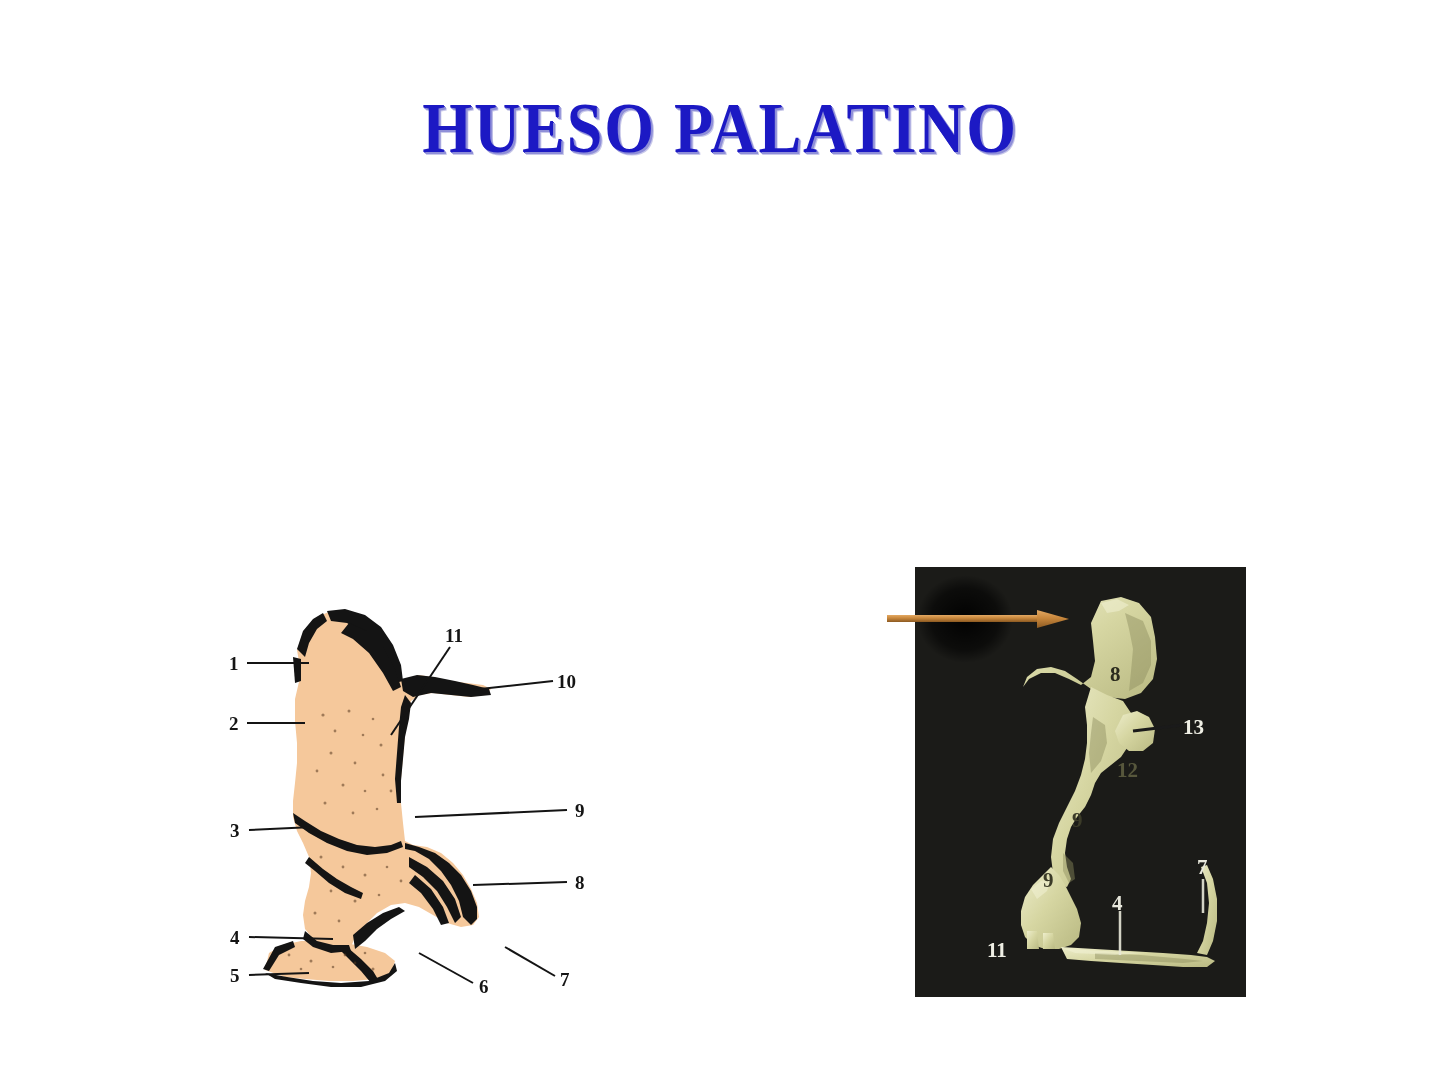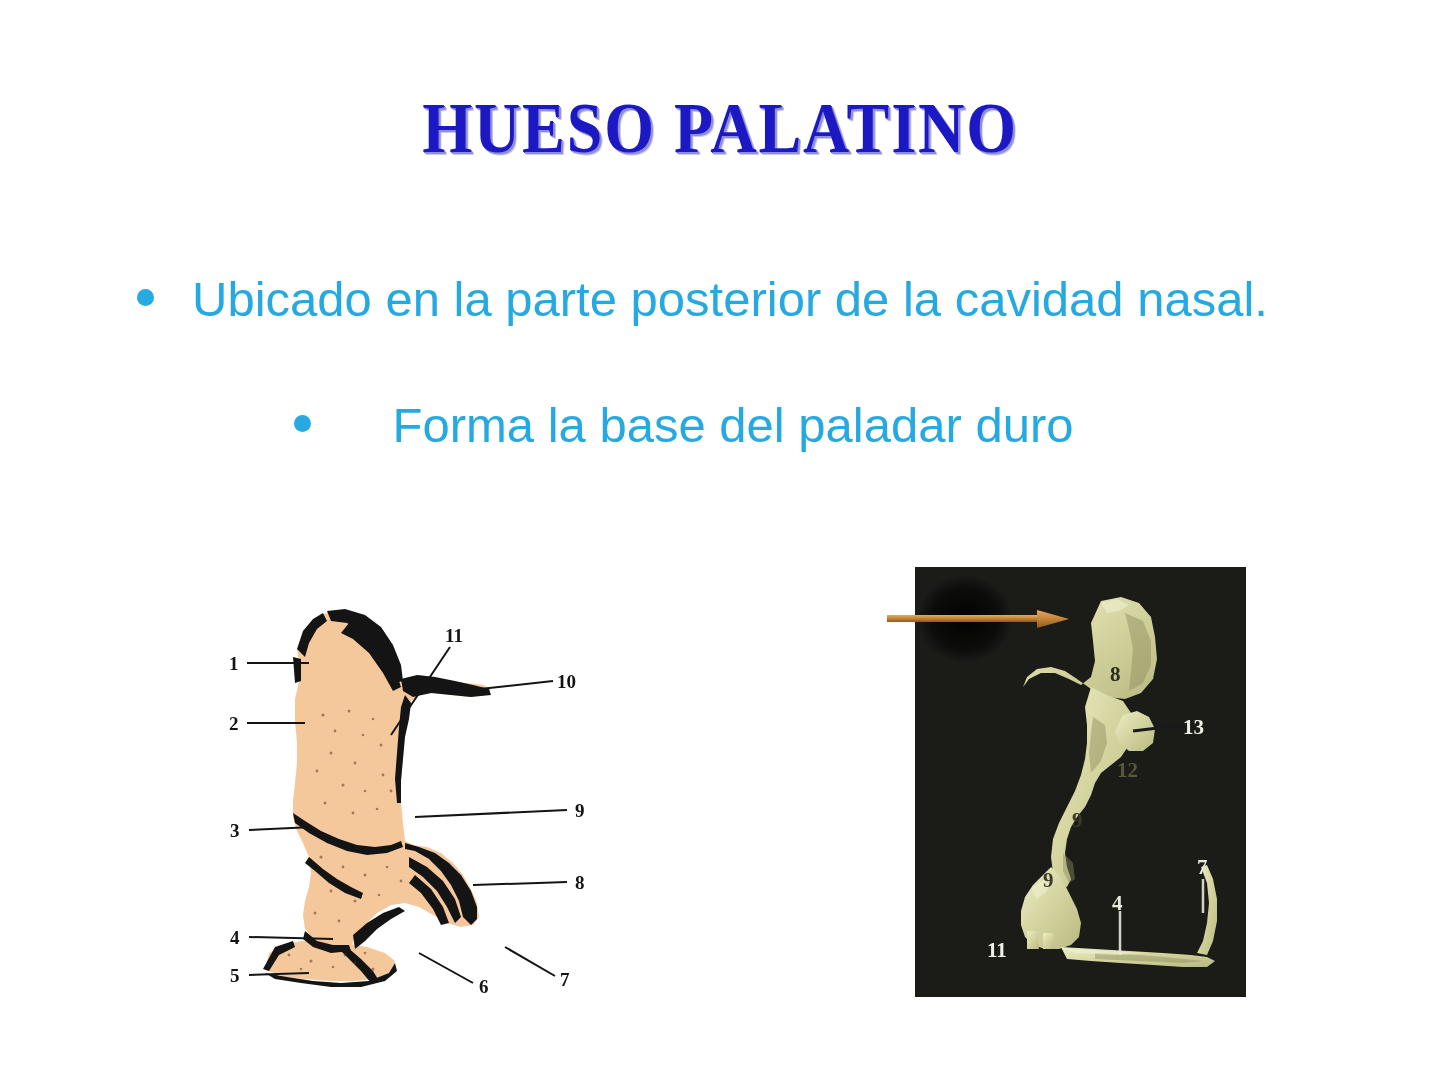--- a/index.html
+++ b/index.html
@@ -130,33 +130,20 @@
 </style>
 </head>
 <body>
 
 <div class="slide">
 
   <div class="title-block">
     <span class="title-text">HUESO PALATINO</span>
   </div>
 
-  <div class="bullets">
-
-    <div class="bullet-row first">
-      <span class="bullet-dot"></span>
-      <div class="bullet-text">Ubicado en la parte posterior de la cavidad nasal.</div>
-    </div>
-
-    <div class="bullet-row second">
-      <span class="bullet-dot"></span>
-      <div class="bullet-text">Forma la base del paladar duro</div>
-    </div>
-
-  </div>
 
   <div class="figures">
 
     <div class="fig-drawing">
       <svg width="415" height="400" viewBox="0 0 415 400" xmlns="http://www.w3.org/2000/svg">
         <rect x="0" y="0" width="415" height="400" fill="#ffffff"></rect>
 
         <g>
           <path d="M96 78 L92 55 L100 35 L112 22 L126 16 L142 16 L158 22 L172 34
                    L184 52 L192 70 L196 86 L205 84 L214 80 L228 82 L244 86

